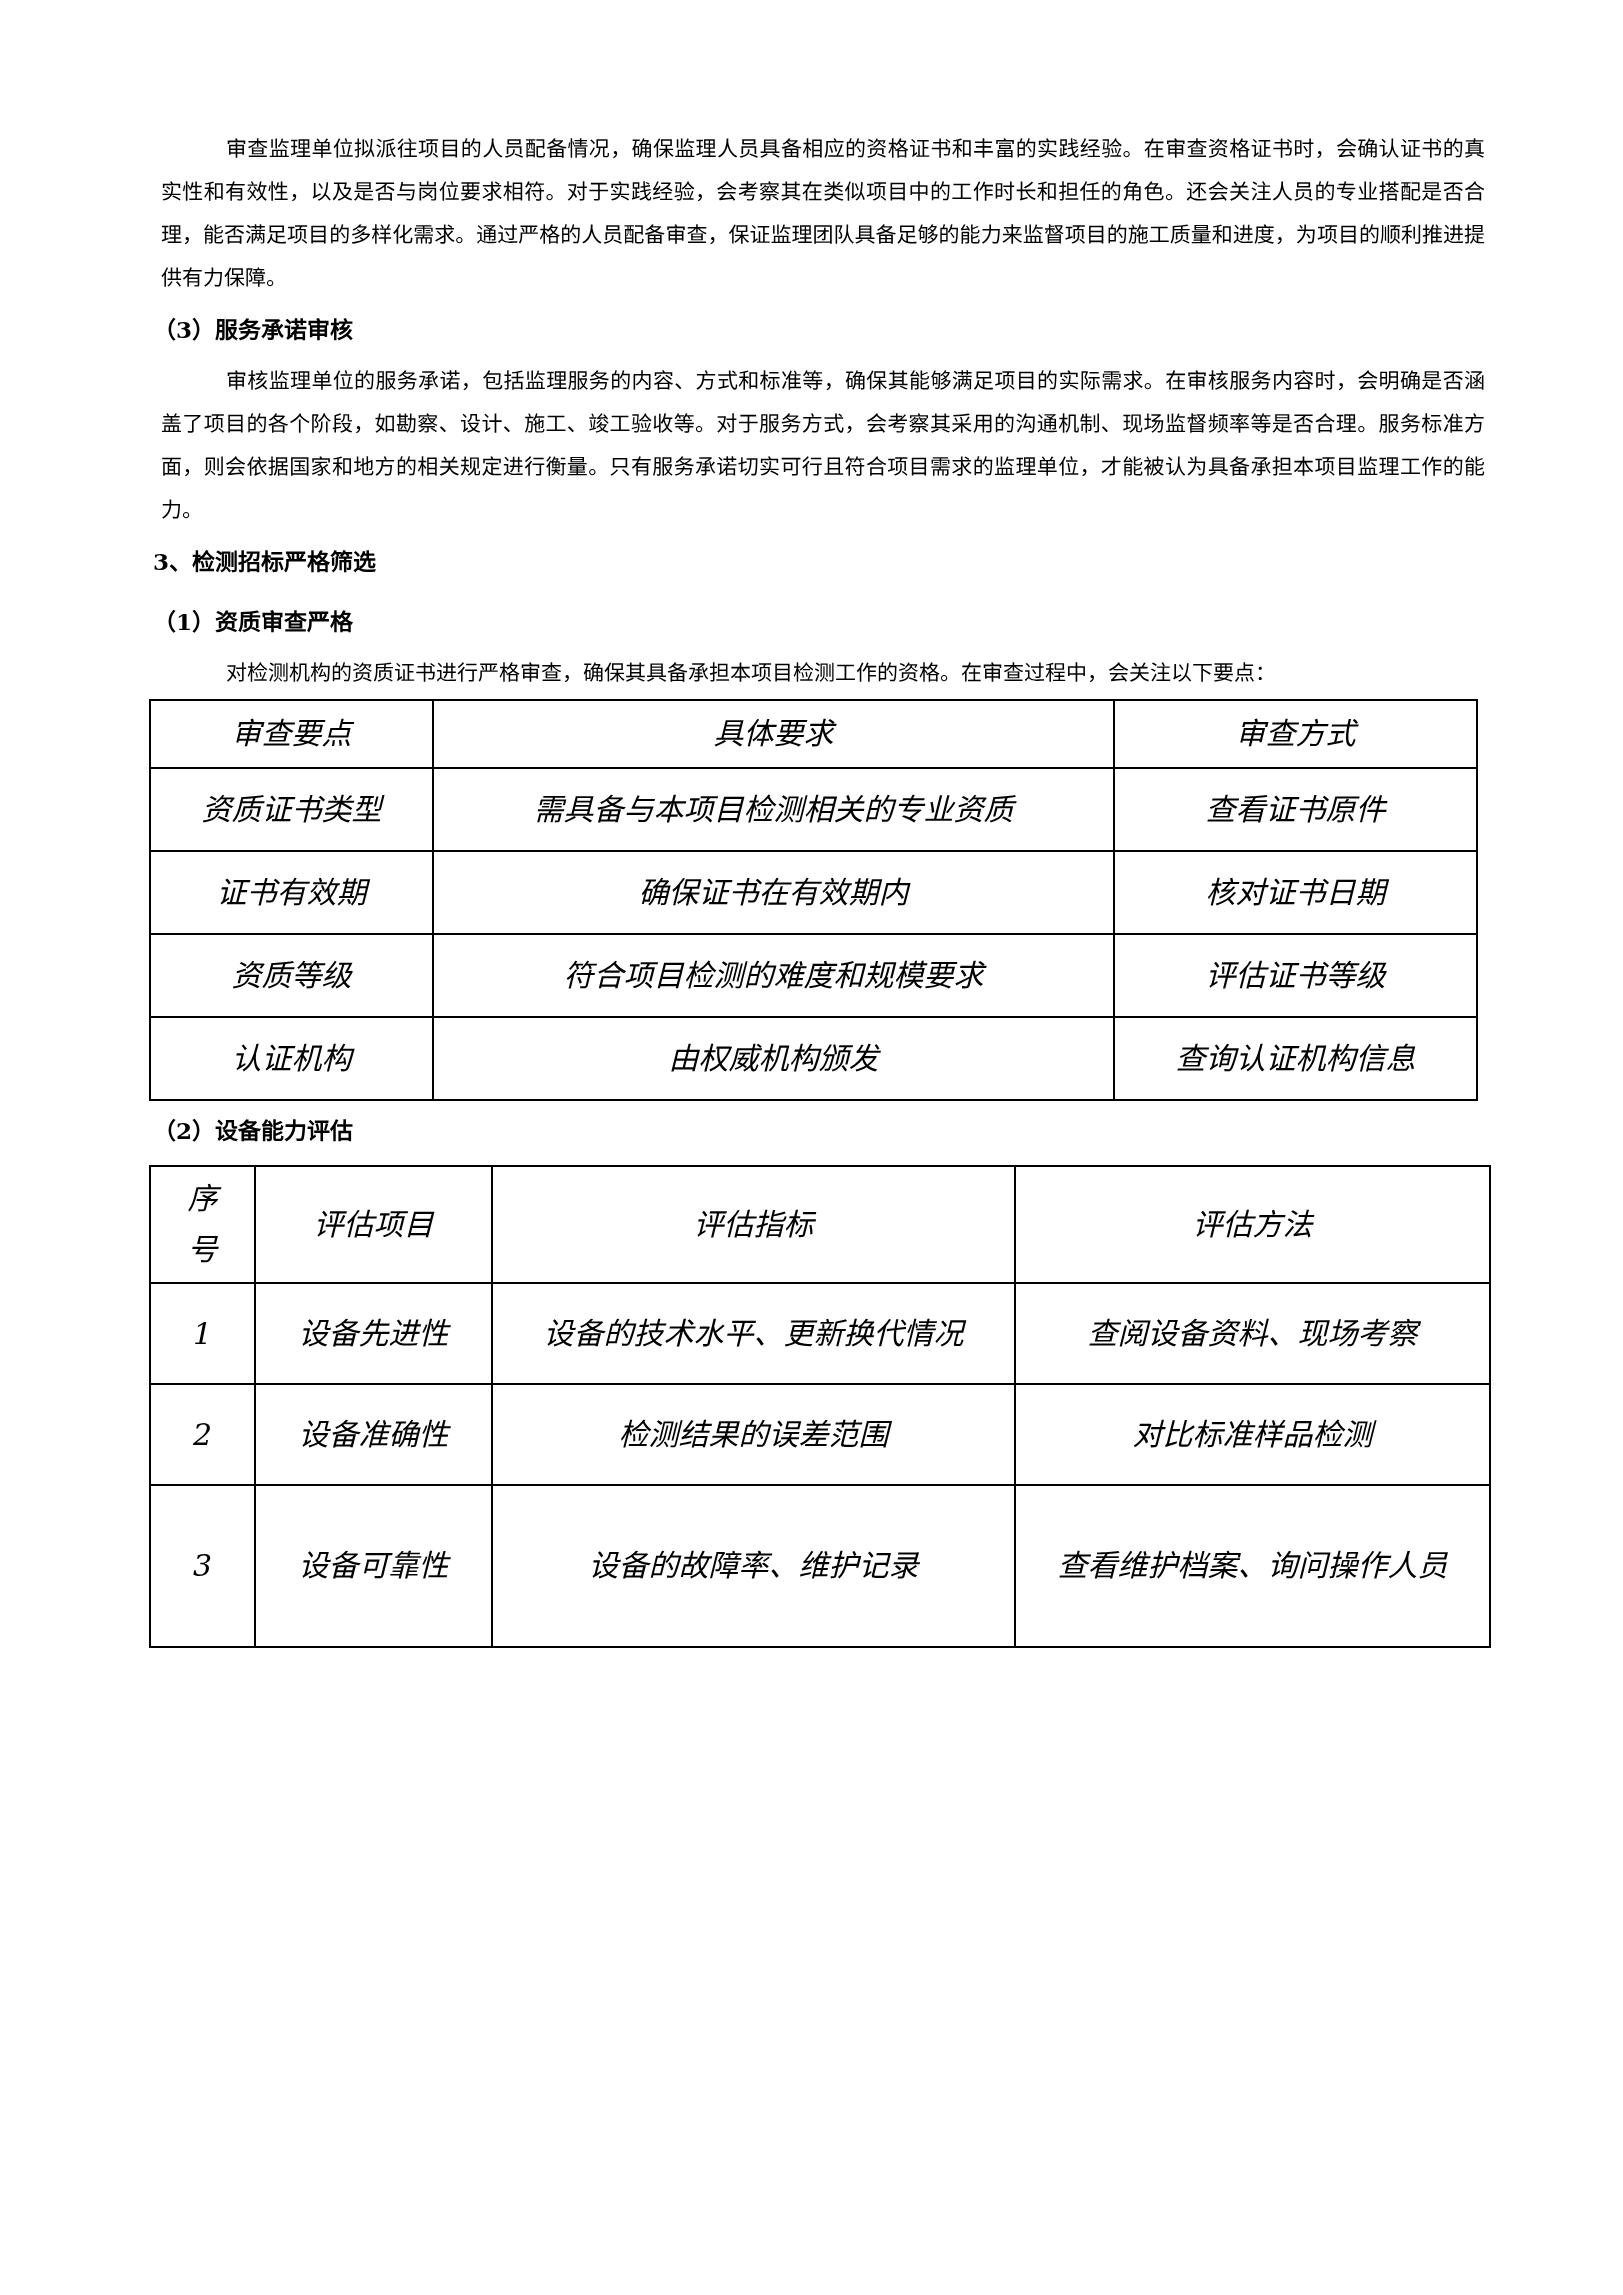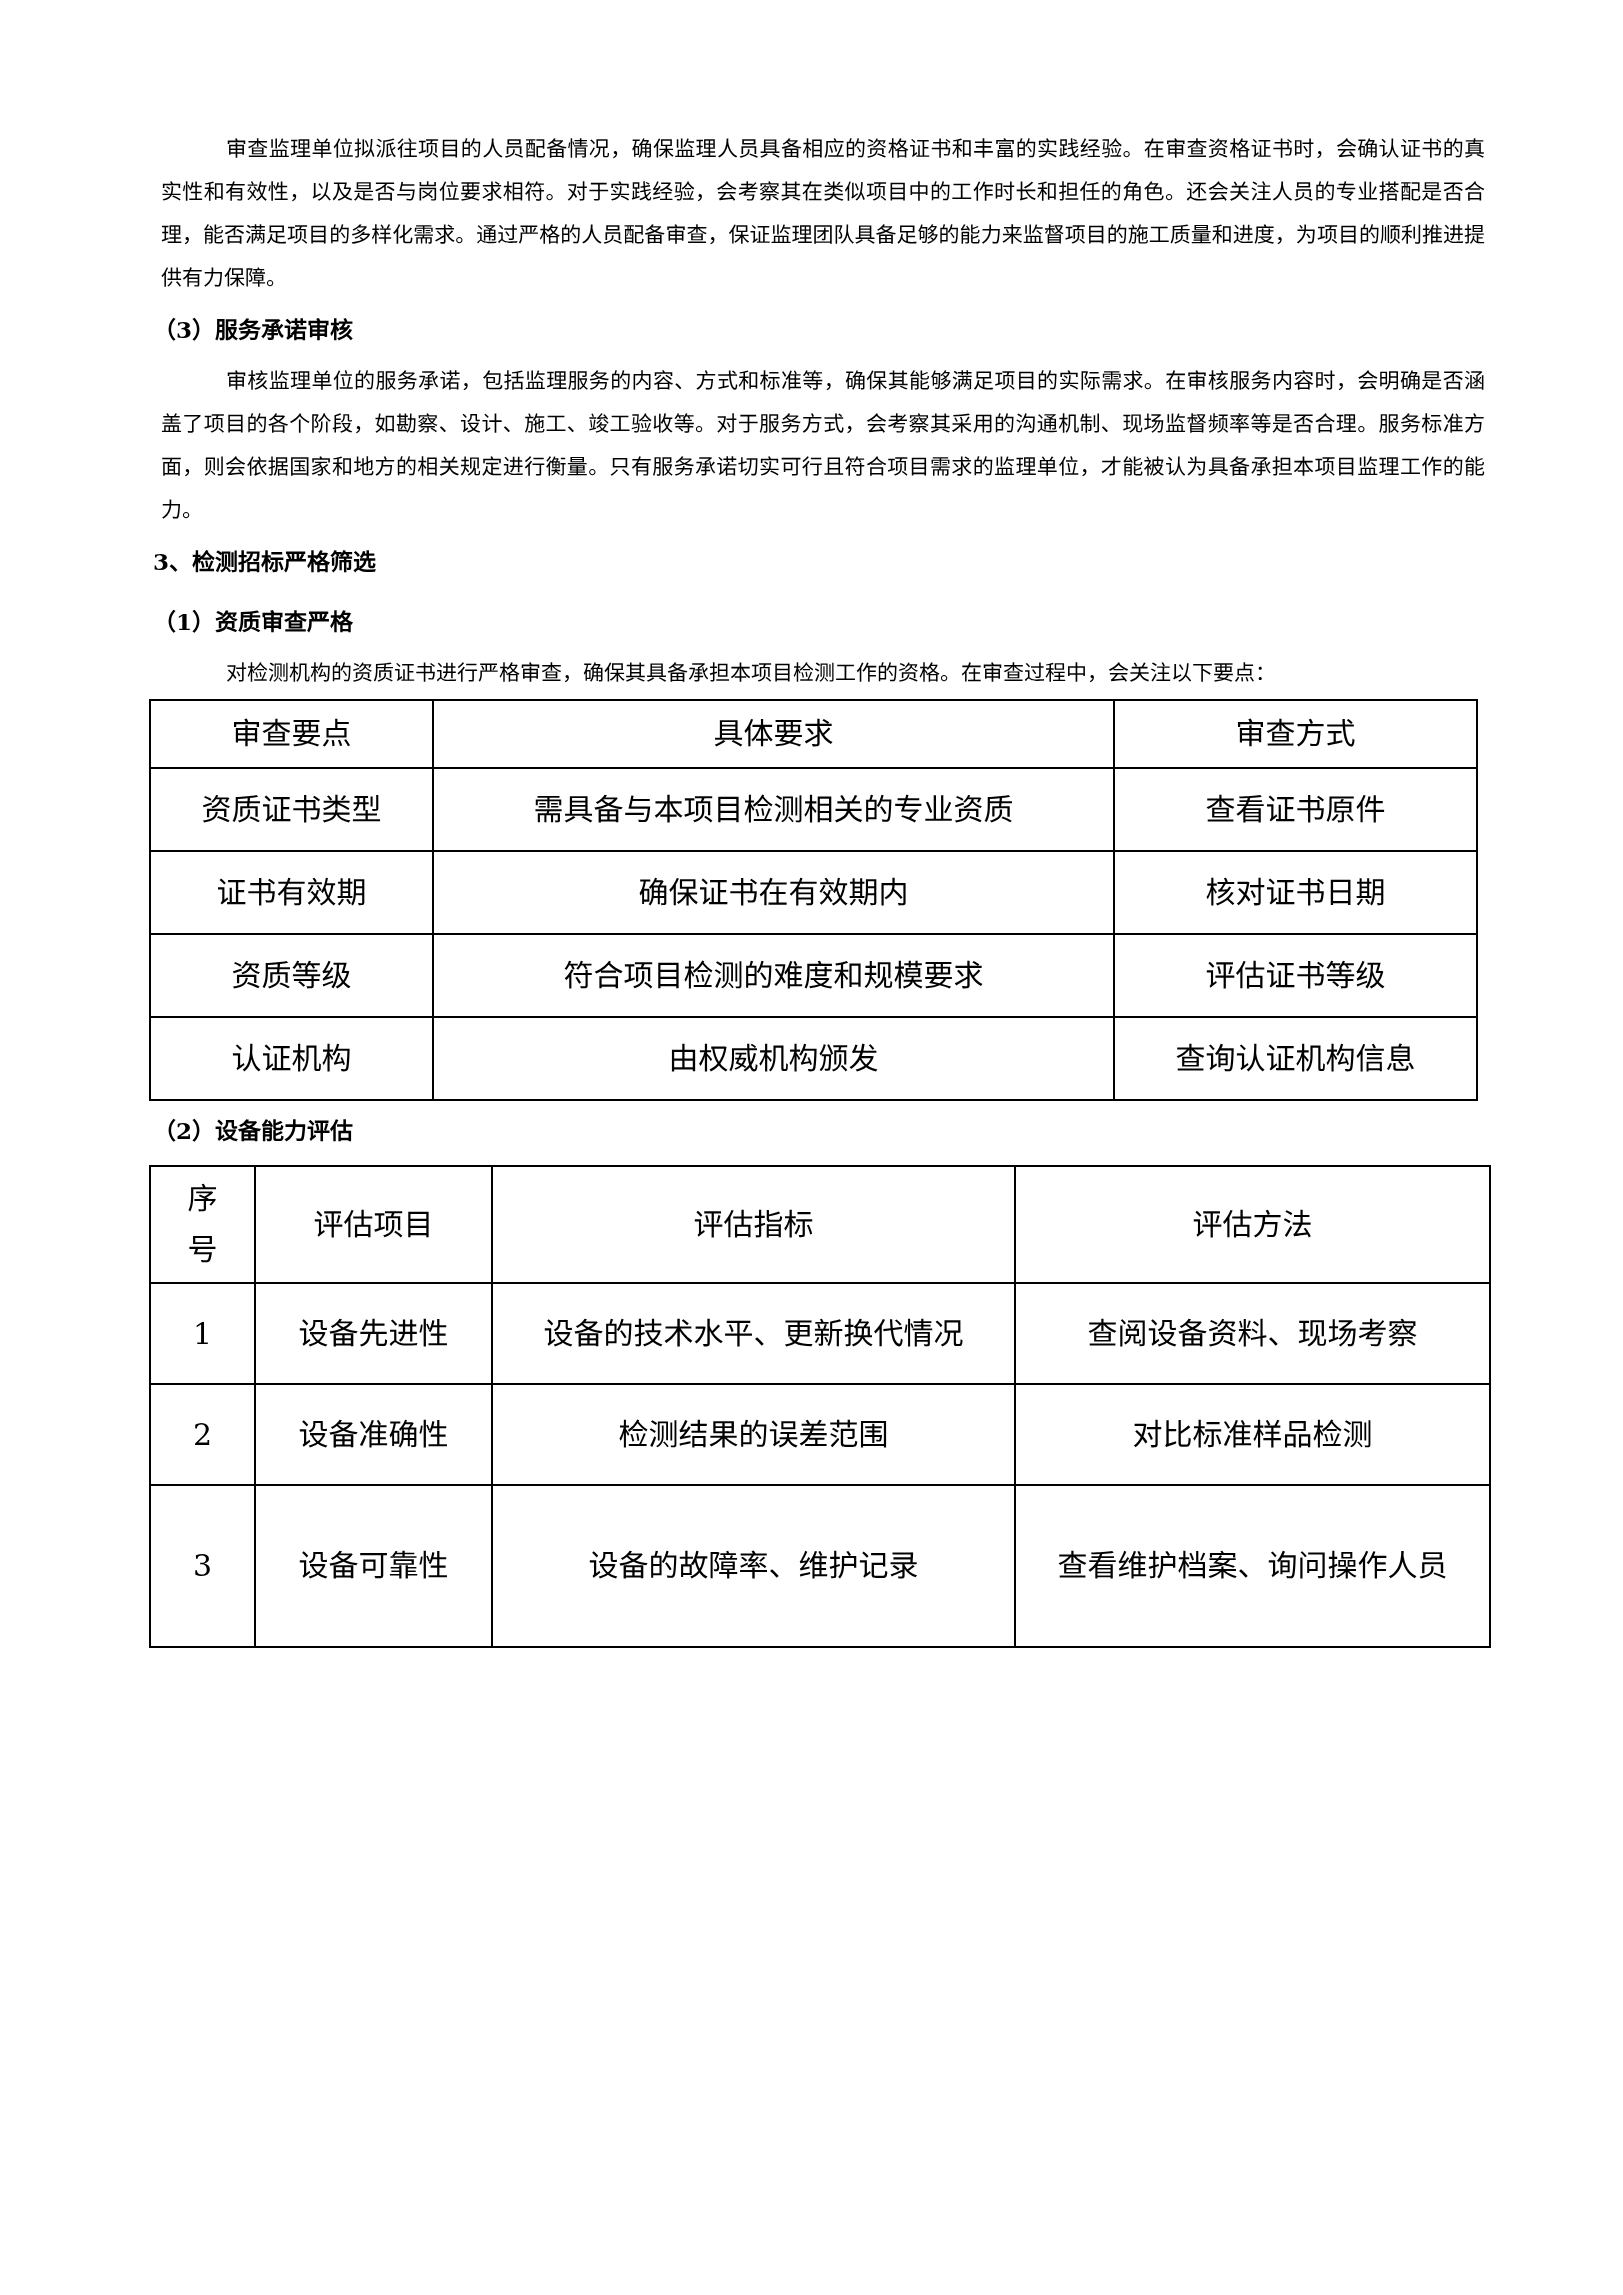--- a/index.html
+++ b/index.html
@@ -63,20 +63,21 @@
   table.doc-table td,
   table.doc-table th {
     border: 2px solid #000000;
     text-align: center;
     vertical-align: middle;
     font-weight: normal;
     padding: 6.5px 3.9px;
     line-height: 43px;
     font-family: "DejaVu Serif", "Liberation Serif", serif;
     word-break: break-all;
+    font-style: italic;
   }
 
   
   table.t1 col.c1 { width: 283px; }
   table.t1 col.c2 { width: 681px; }
   table.t1 col.c3 { width: 363px; }
   table.t1 tr { height: 68px; }
   table.t1 td { height: 68px; }
 
   

